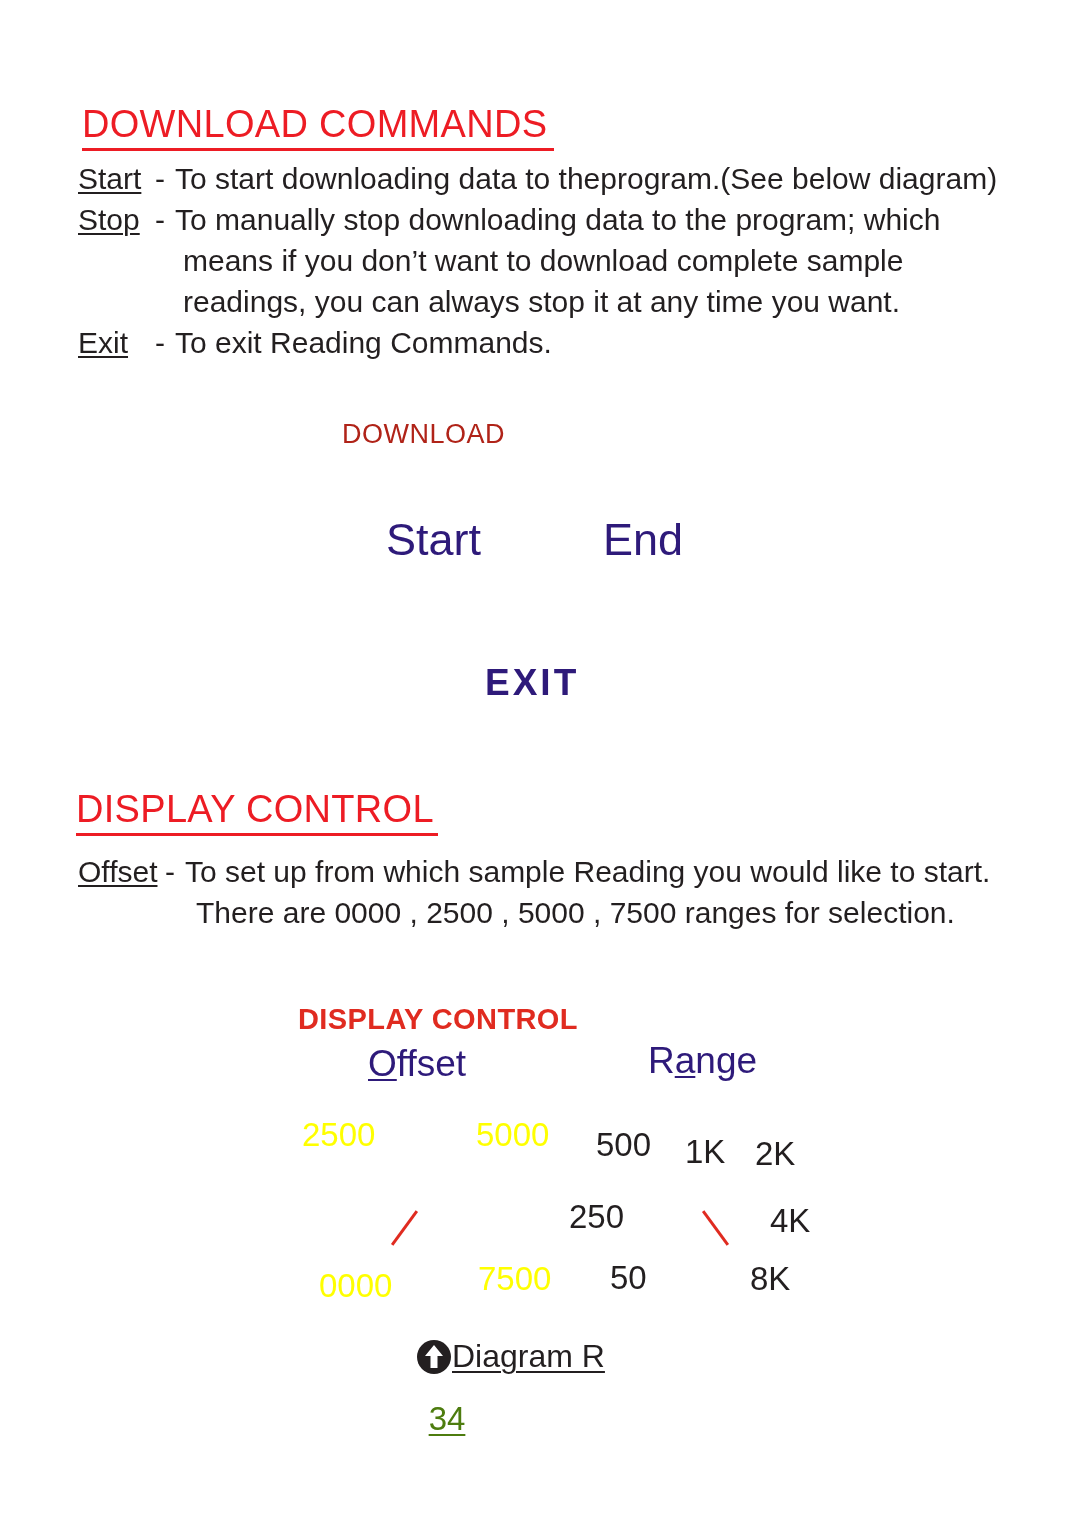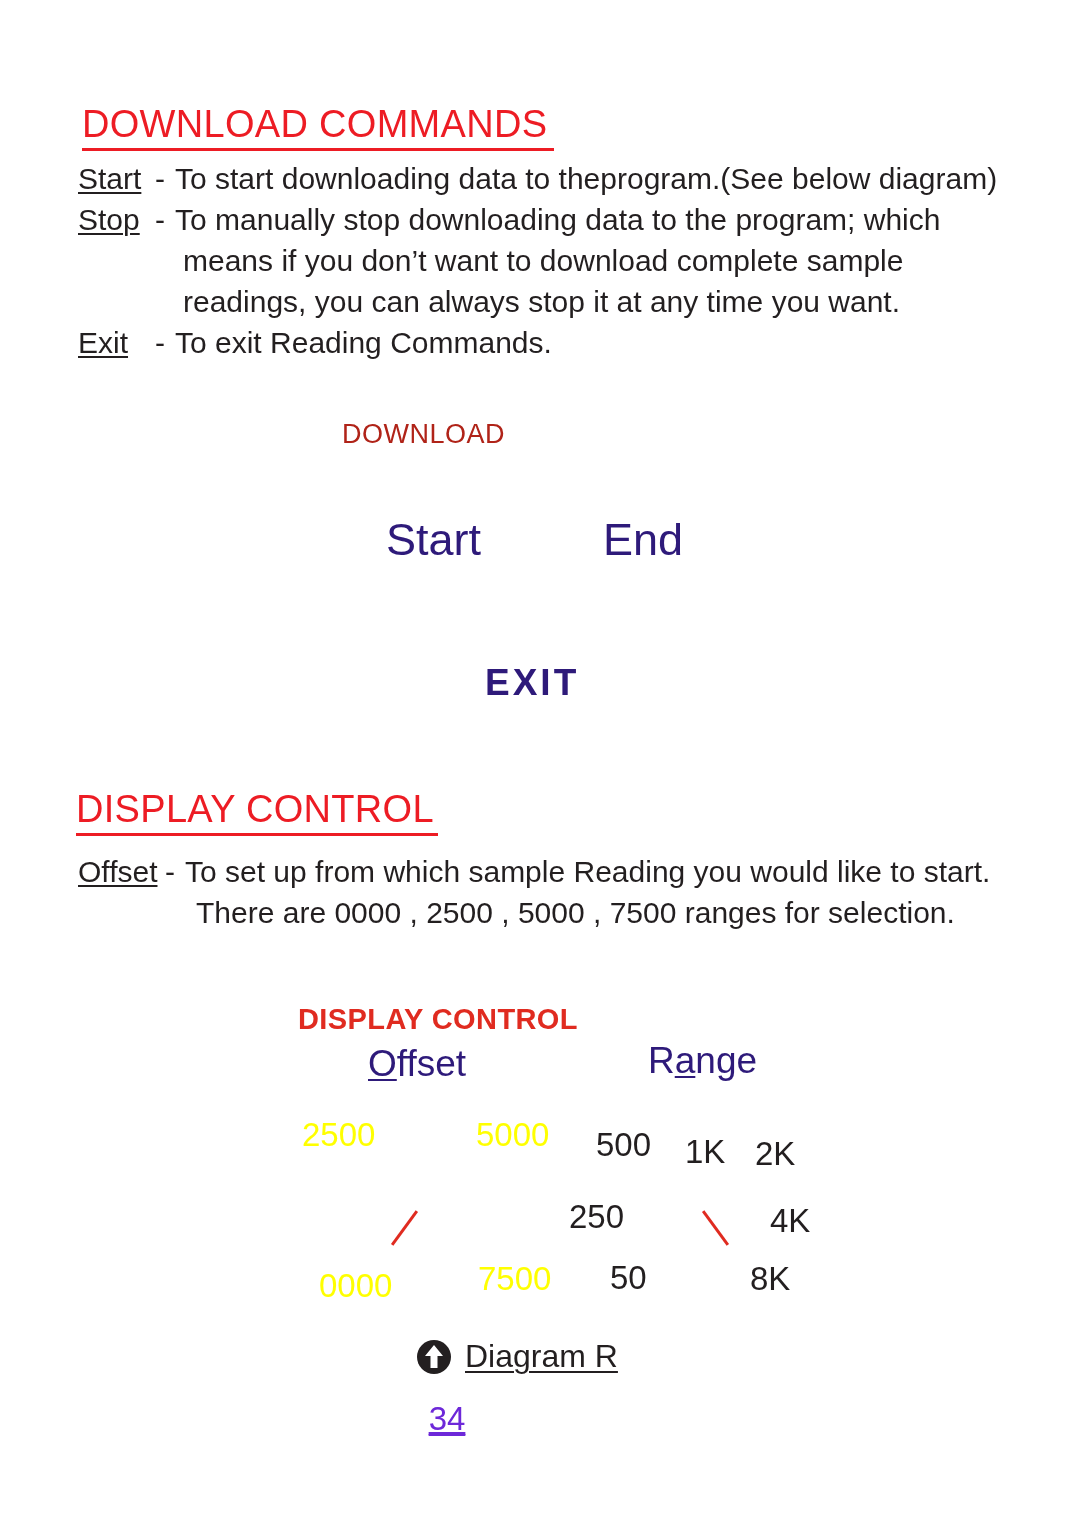--- a/index.html
+++ b/index.html
@@ -184,21 +184,20 @@
   #tick-offset { left: 123px; top: 212px; height: 42px; transform: rotate(36deg); }
   #tick-range  { left: 434px; top: 212px; height: 42px; transform: rotate(-36deg); }
 
   
   #caption-diagram {
     position: absolute;
     left: 416px;
     top: 1338px;
     display: flex;
     align-items: center;
-    gap: 13px;
     white-space: nowrap;
   }
   #caption-diagram-icon {
     width: 36px;
     height: 36px;
     display: block;
     flex: 0 0 auto;
   }
   #caption-diagram-label {
     font-size: 32px;
@@ -208,22 +207,21 @@
     color: #231f20;
   }
 
   #page-number {
     position: absolute;
     left: 0;
     top: 1400px;
     width: 894px;
     text-align: center;
     font-size: 33px;
-    color: #6d28d9;
-    text-decoration: underline;
+    color: #4d7c0f;
   }
   #page-number span {
     text-decoration: underline;
     text-underline-offset: 4px;
     text-decoration-thickness: 2px;
   }
 </style>
 </head>
 <body>
 

